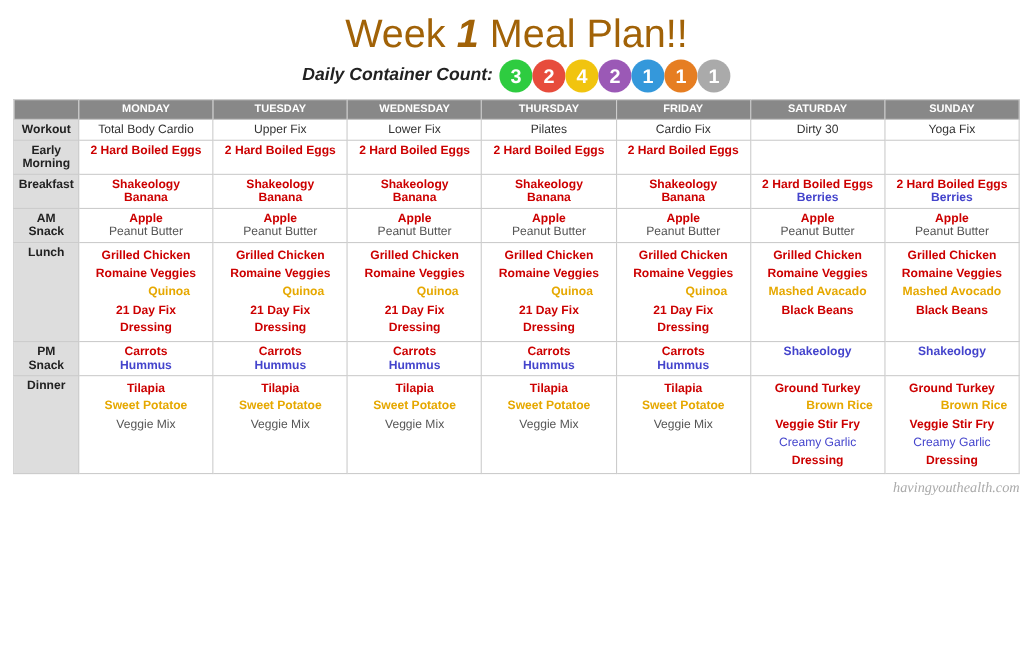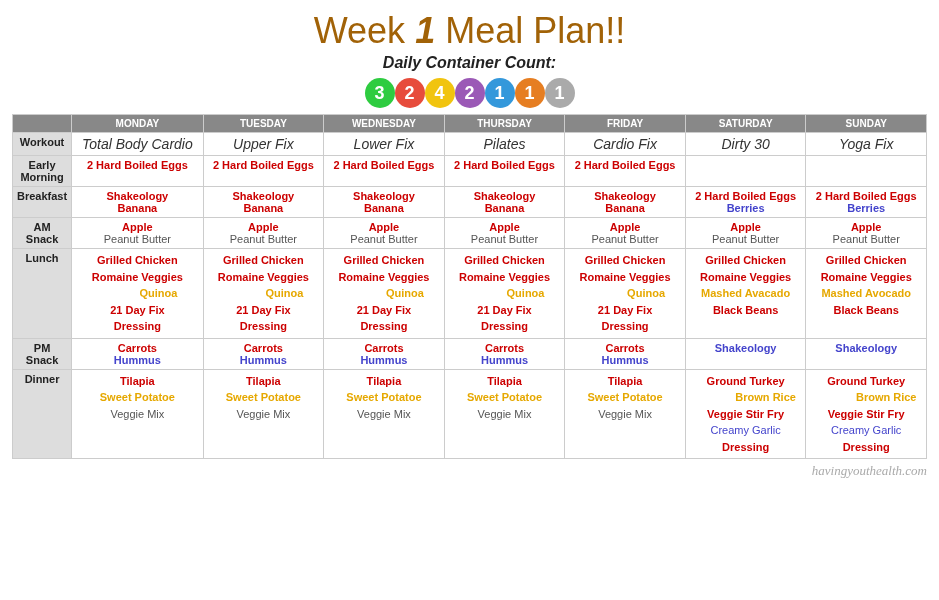--- a/index.html
+++ b/index.html
@@ -32,21 +32,20 @@
     .subtitle {
       font-size: 16px;
       font-style: italic;
       font-weight: bold;
       color: #222;
       display: flex;
       align-items: center;
       justify-content: center;
       gap: 6px;
       margin-top: 2px;
-      flex-direction: column;
     }
     .badge {
       display: inline-flex;
       align-items: center;
       justify-content: center;
       width: 30px;
       height: 30px;
       border-radius: 50%;
       color: #fff;
       font-size: 18px;
@@ -73,23 +72,22 @@
     }
     .row-label {
       background: #ddd;
       font-weight: bold;
       font-size: 11px;
       text-align: center;
       color: #222;
       width: 48px;
     }
     .workout-cell {
-      font-style: italic;
       color: #333;
-      font-size: 14px;
+      font-size: 11px;
     }
     .early-cell {
       font-weight: bold;
       color: #c00;
       font-size: 11px;
     }
     .shakeology { color: #c00; font-weight: bold; }
     .apple { color: #c00; font-weight: bold; }
     .pb { color: #555; }
     .grilled { color: #c00; font-weight: bold; }

